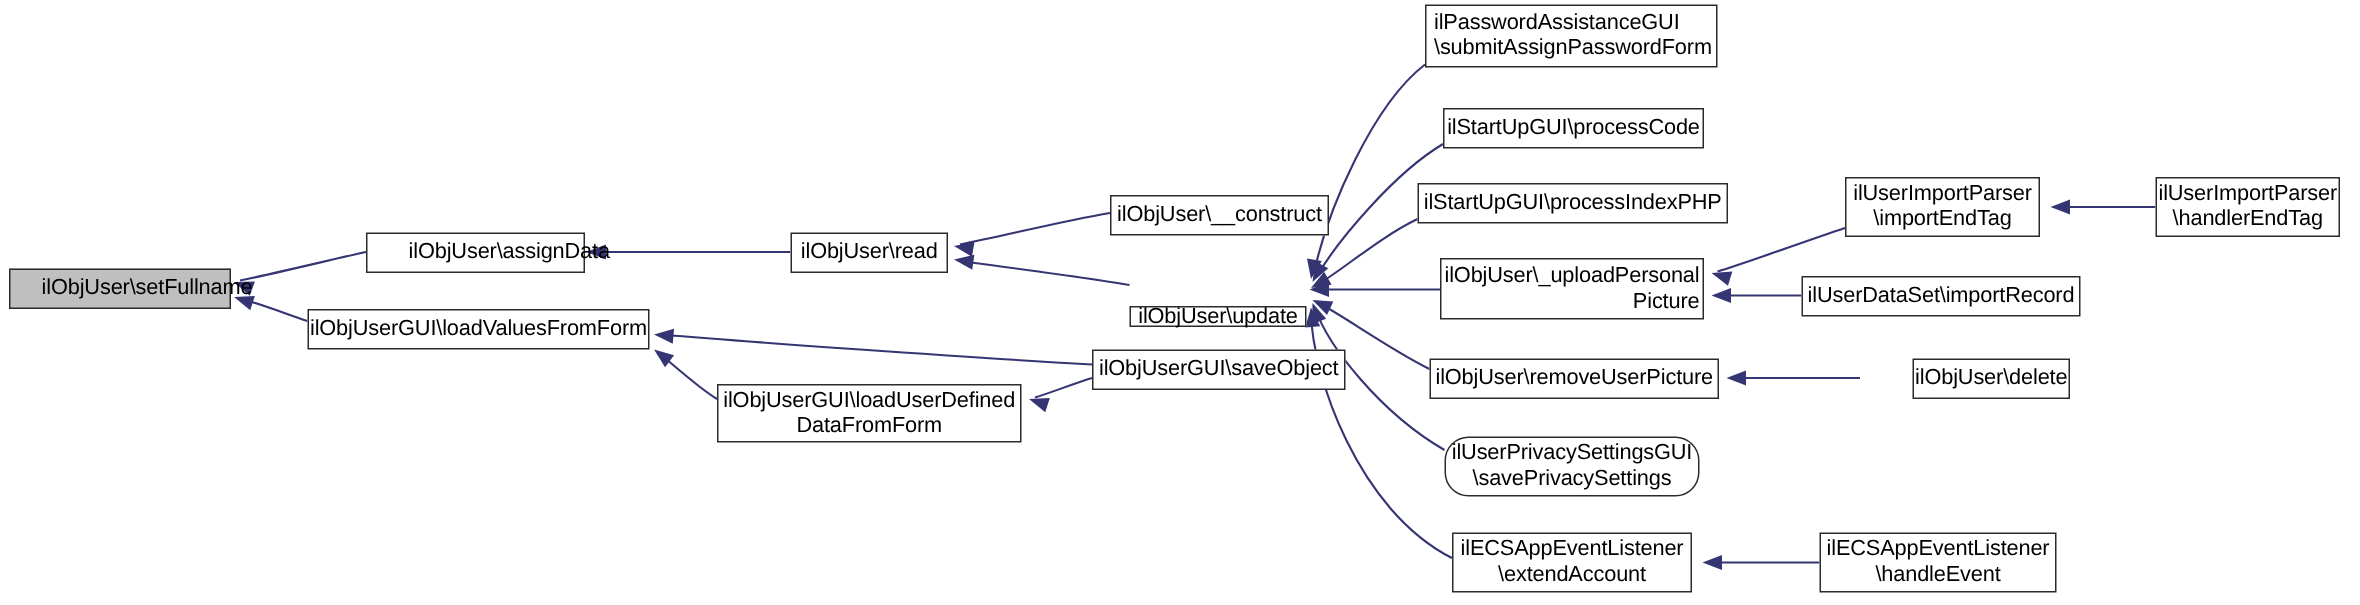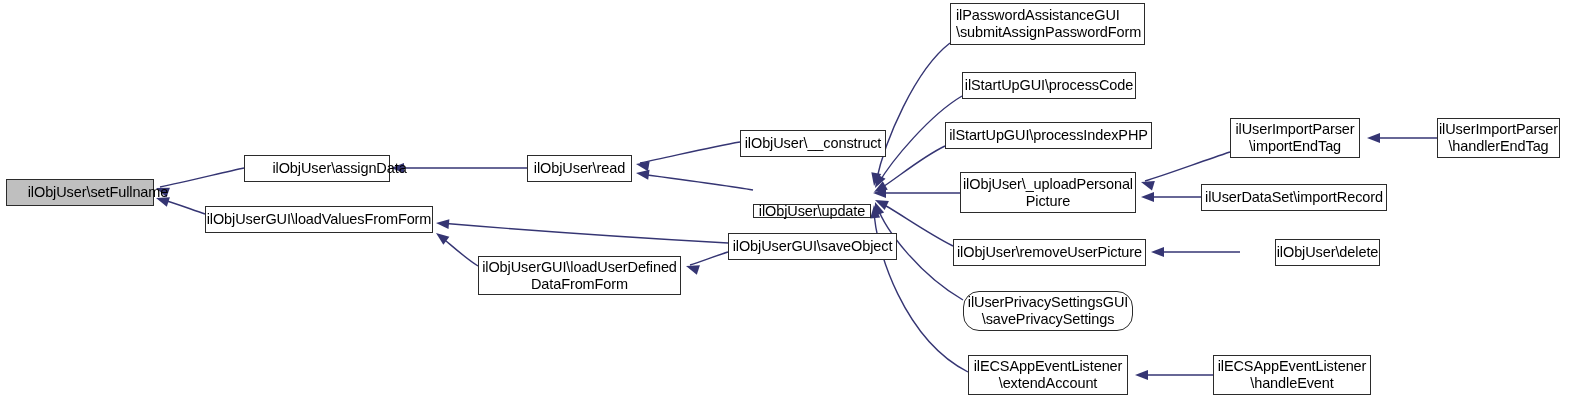--- a/index.html
+++ b/index.html
@@ -105,21 +105,21 @@
     <div class="node" style="left: 527px; top: 155px; width: 105px; height: 27px;"><span class="node-label">ilObjUser\read</span></div>
     <div class="node" style="left: 478px; top: 256px; width: 203px; height: 39px;"><span class="node-label">ilObjUserGUI\loadUserDefined
 DataFromForm</span></div>
     <div class="node" style="left: 740px; top: 130px; width: 146px; height: 27px;"><span class="node-label">ilObjUser\__construct</span></div>
     <div class="node" style="left: 753px; top: 180px; width: 118px; height: 14px; margin-top: 24px;"><span class="node-label">ilObjUser\update</span></div>
     <div class="node" style="left: 728px; top: 233px; width: 169px; height: 27px;"><span class="node-label">ilObjUserGUI\saveObject</span></div>
     <div class="node leftalign" style="left: 950px; top: 3px; width: 195px; height: 42px;"><span class="node-label">ilPasswordAssistanceGUI
 \submitAssignPasswordForm</span></div>
     <div class="node" style="left: 962px; top: 72px; width: 174px; height: 27px;"><span class="node-label">ilStartUpGUI\processCode</span></div>
     <div class="node" style="left: 945px; top: 122px; width: 207px; height: 27px;"><span class="node-label">ilStartUpGUI\processIndexPHP</span></div>
-    <div class="node" style="left: 960px; top: 172px; width: 176px; height: 41px;"><span class="node-label">ilObjUser\_uploadPersonal
+    <div class="node" style="left: 960px; top: 172px; width: 176px; height: 41px; text-align: right;"><span class="node-label">ilObjUser\_uploadPersonal
 Picture</span></div>
     <div class="node" style="left: 953px; top: 239px; width: 193px; height: 27px;"><span class="node-label">ilObjUser\removeUserPicture</span></div>
     <div class="node" style="left: 963px; top: 291px; width: 170px; height: 40px; border-radius: 16px;"><span class="node-label">ilUserPrivacySettingsGUI
 \savePrivacySettings</span></div>
     <div class="node" style="left: 968px; top: 355px; width: 160px; height: 40px;"><span class="node-label">ilECSAppEventListener
 \extendAccount</span></div>
     <div class="node" style="left: 1230px; top: 118px; width: 130px; height: 40px;"><span class="node-label">ilUserImportParser
 \importEndTag</span></div>
     <div class="node" style="left: 1201px; top: 184px; width: 186px; height: 27px;"><span class="node-label">ilUserDataSet\importRecord</span></div>
     <div class="node" style="left: 1275px; top: 239px; width: 105px; height: 27px;"><span class="node-label">ilObjUser\delete</span></div>

